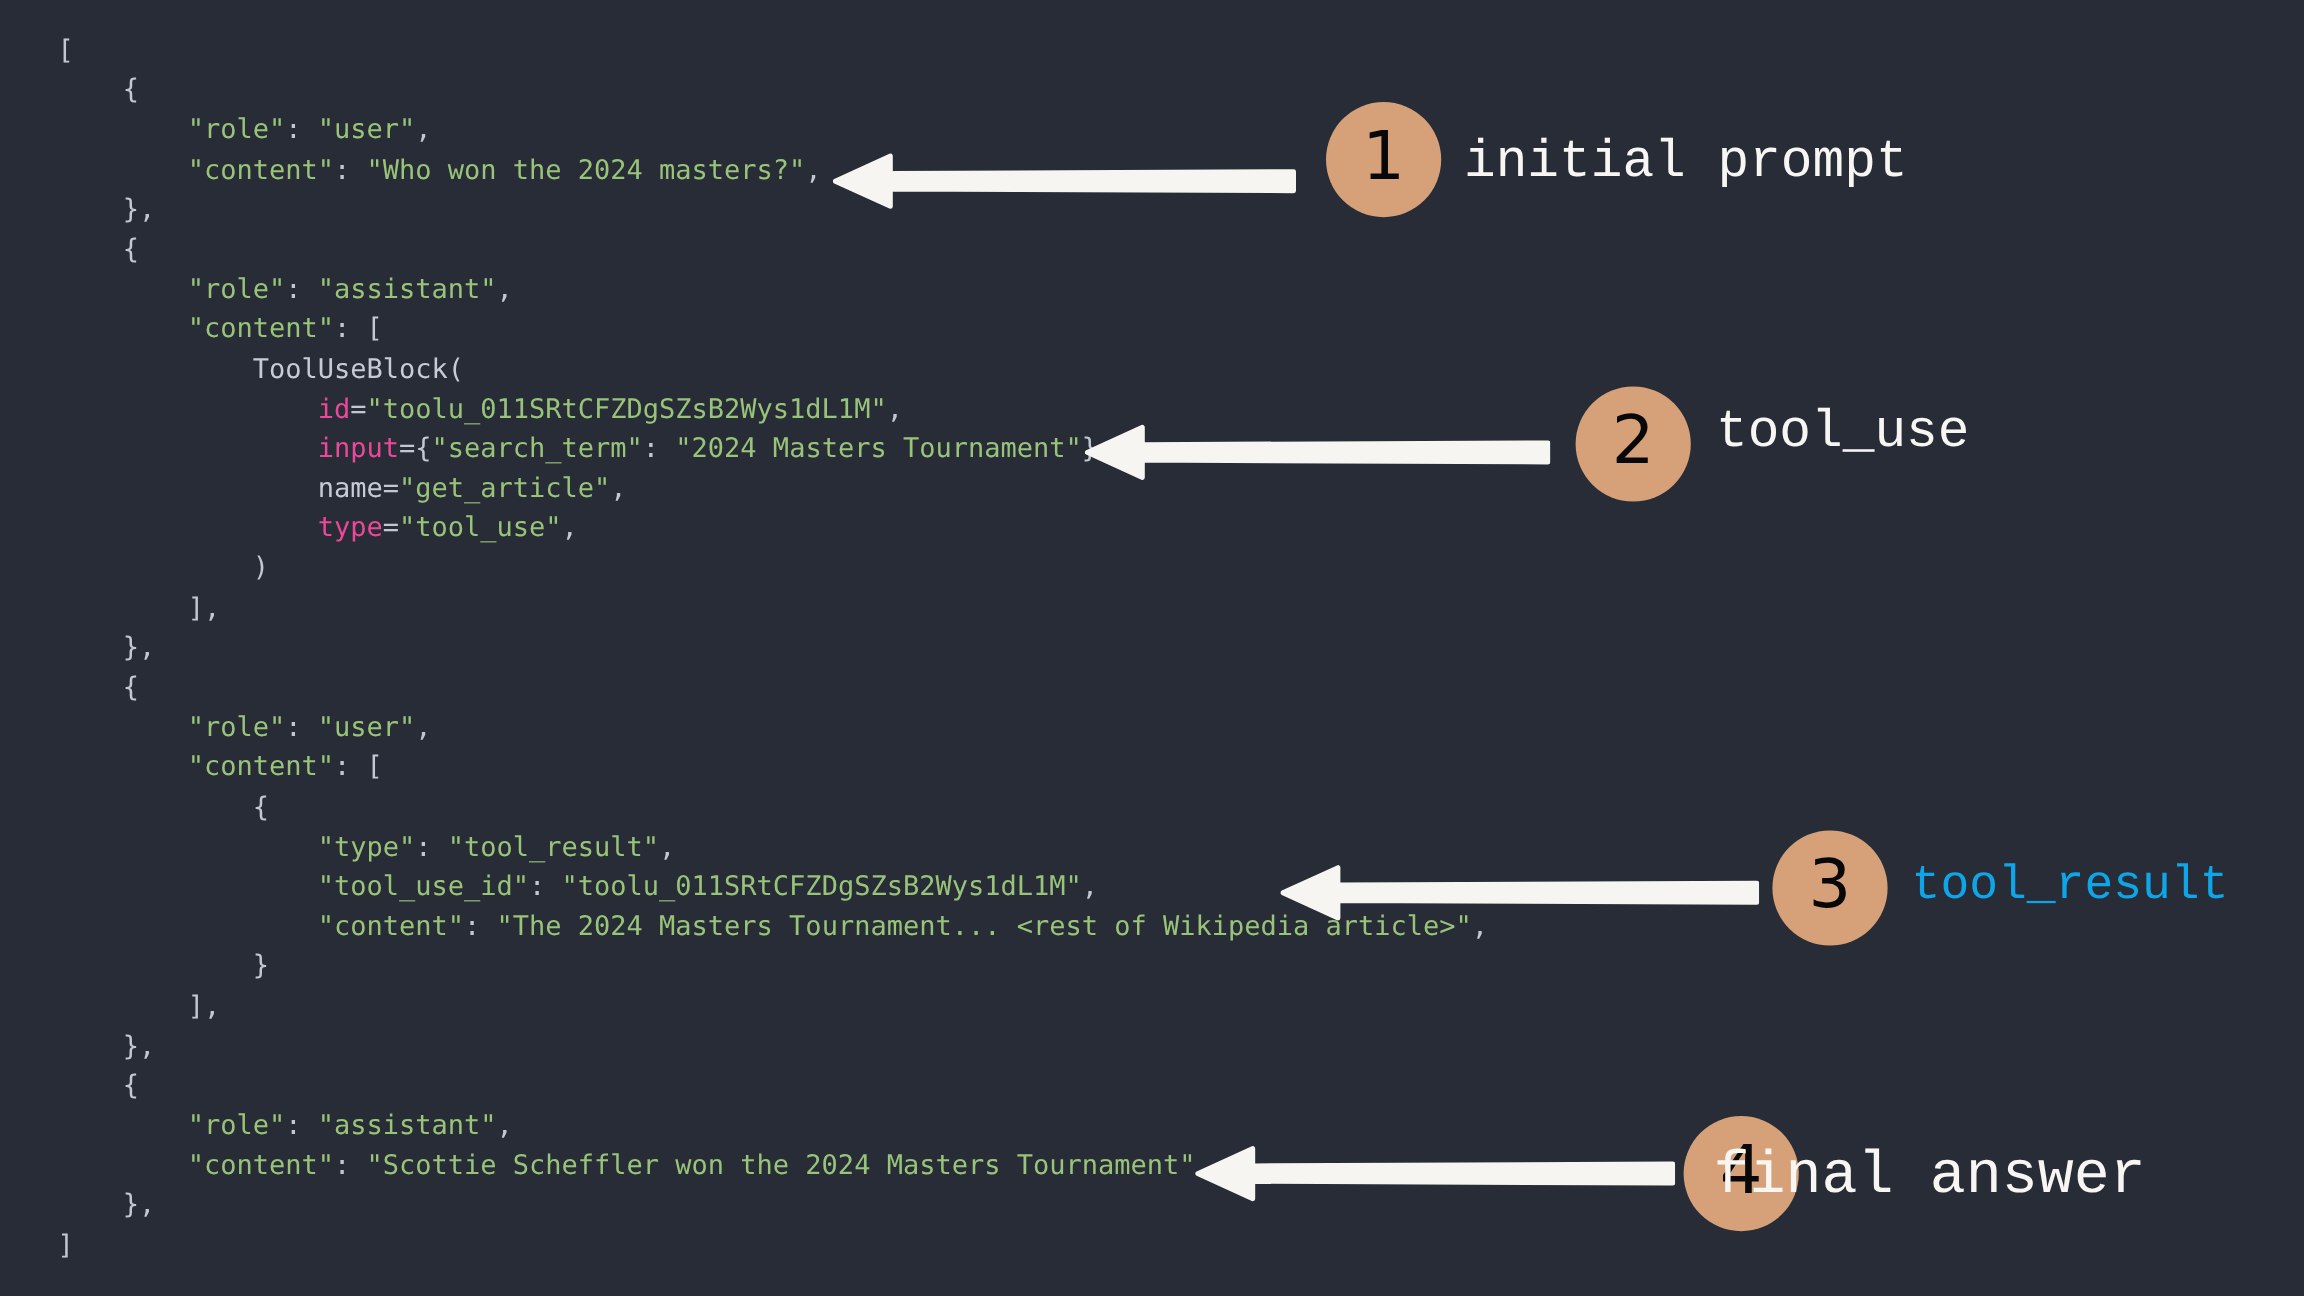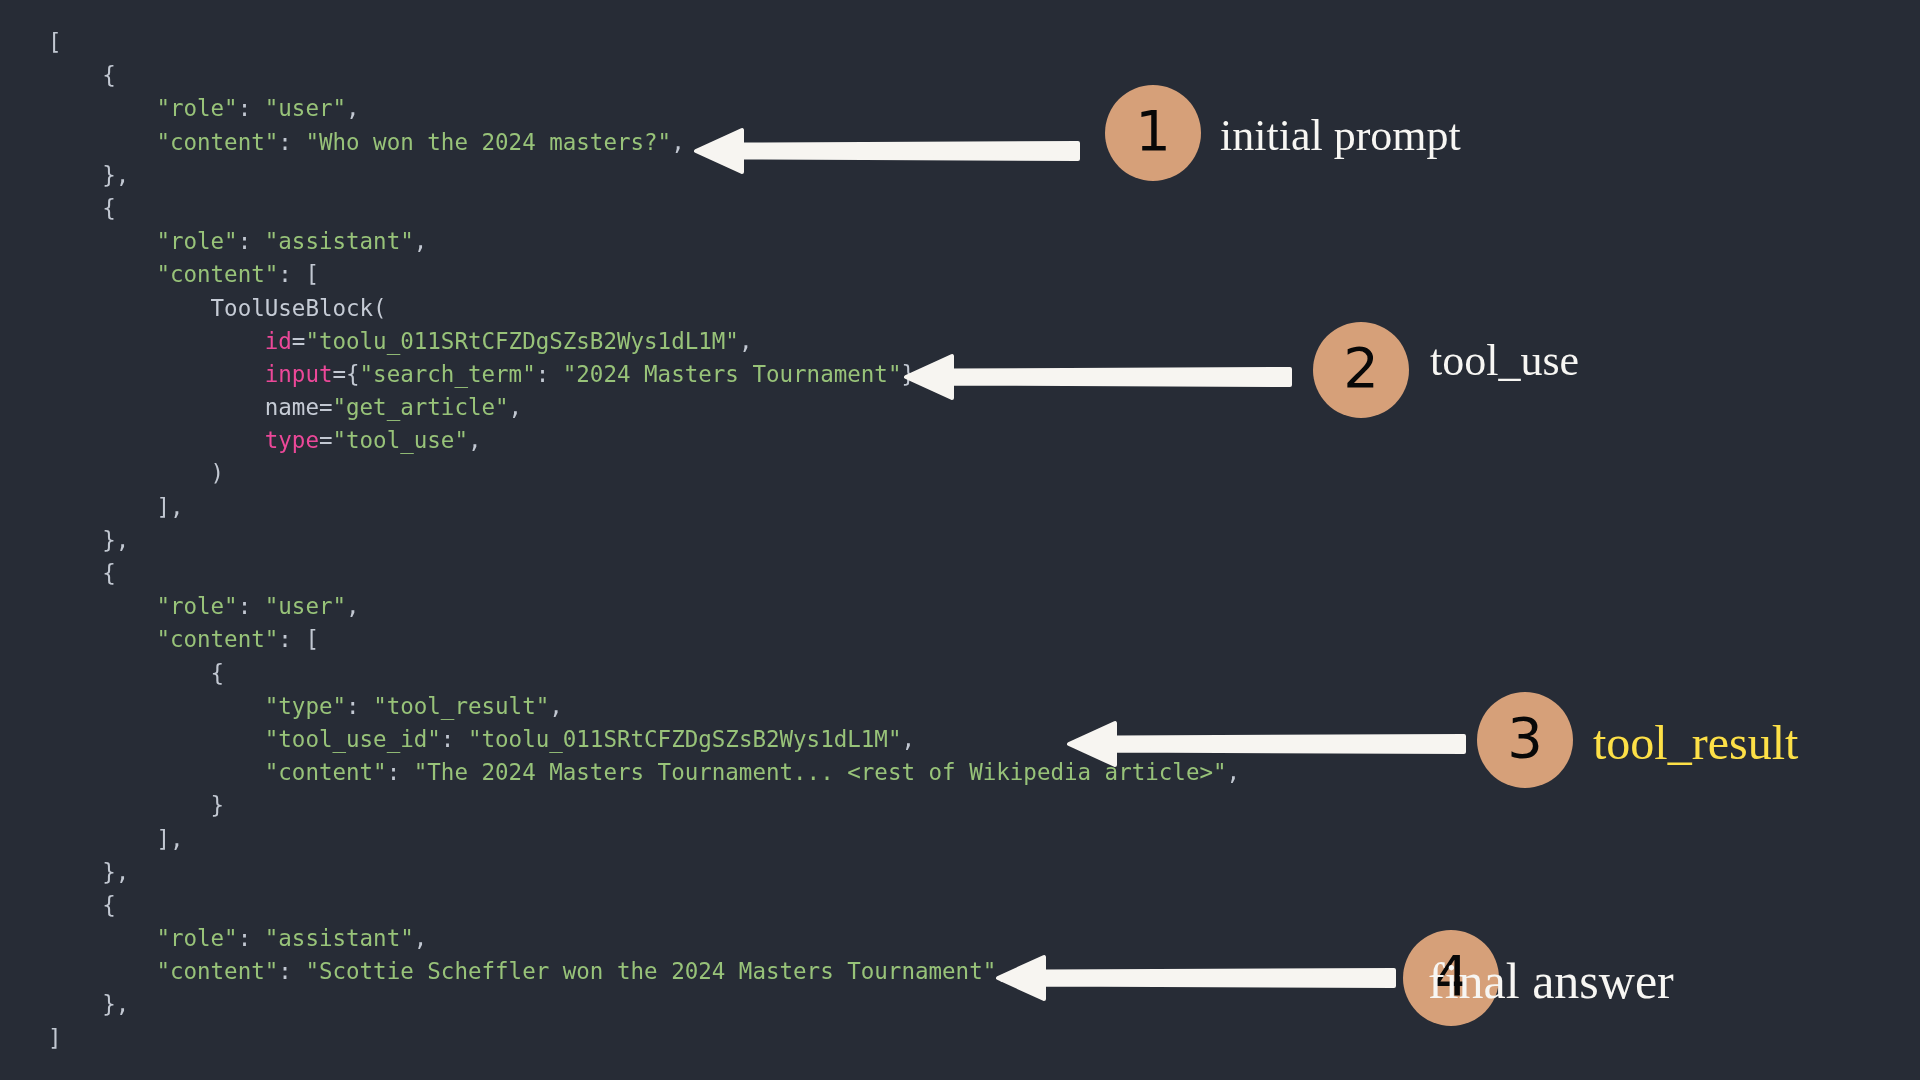--- a/index.html
+++ b/index.html
@@ -55,21 +55,21 @@
     line-height: 1;
     user-select: none;
   }
   .badge-num {
     position: relative;
     top: -2px;
   }
   .callout-label {
     position: absolute;
     color: #f7f6f3;
-    font-family: Liberation Serif, serif;
+    font-family: Liberation Mono, monospace;
     font-weight: 400;
     white-space: nowrap;
     line-height: 1;
   }
 
   
   .arrow {
     position: absolute;
   }
   .arrow svg { display: block; }
@@ -106,21 +106,21 @@
       </div>
       <div class="callout" style="left: 0px; top: 0px;">
         <div class="arrow" style="left: 1067px; top: 720px;">
           <svg width="399" height="48" viewBox="0 0 399 48">
             <path d="M 2,24 L 48,3 L 48,17.5 L 397,16 L 397,32 L 48,30.5 L 48,45 Z" fill="#f7f5f1" stroke="#f7f5f1" stroke-width="4" stroke-linejoin="round"></path>
           </svg>
         </div>
         <div class="badge" style="left: 1477px; top: 692px; width: 96px; height: 96px; font-size: 56px; background: rgb(214, 160, 121); color: rgb(8, 8, 8);">
           <span class="badge-num">3</span>
         </div>
-        <div class="callout-label" style="left: 1593px; top: 719px; font-size: 48px; color: #fde047;">tool_result</div>
+        <div class="callout-label" style="left: 1593px; top: 719px; font-size: 40px; color: #0ea5e9;">tool_result</div>
       </div>
       <div class="callout" style="left: 0px; top: 0px;">
         <div class="arrow" style="left: 996px; top: 954px;">
           <svg width="400" height="48" viewBox="0 0 400 48">
             <path d="M 2,24 L 48,3 L 48,17.5 L 398,16 L 398,32 L 48,30.5 L 48,45 Z" fill="#f7f5f1" stroke="#f7f5f1" stroke-width="4" stroke-linejoin="round"></path>
           </svg>
         </div>
         <div class="badge" style="left: 1403px; top: 930px; width: 96px; height: 96px; font-size: 56px; background: rgb(214, 160, 121); color: rgb(8, 8, 8);">
           <span class="badge-num">4</span>
         </div>

